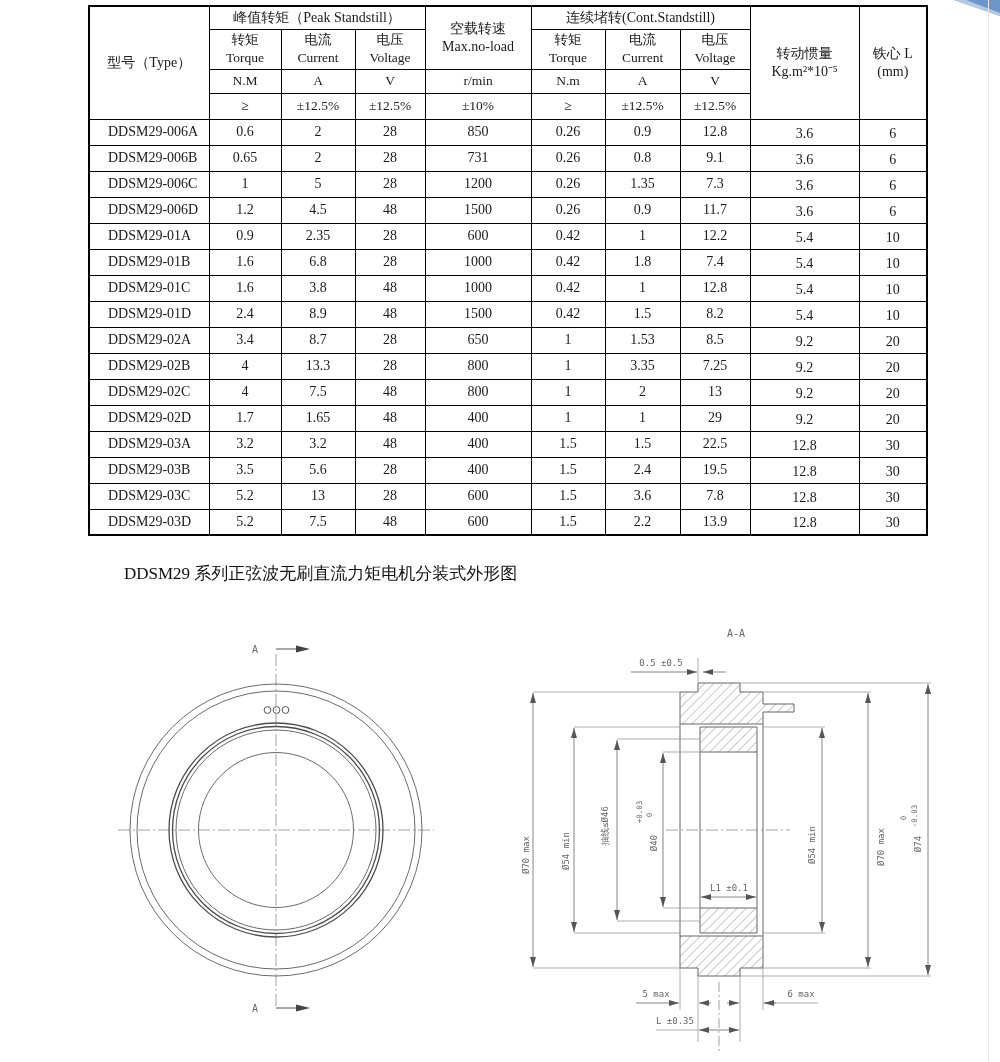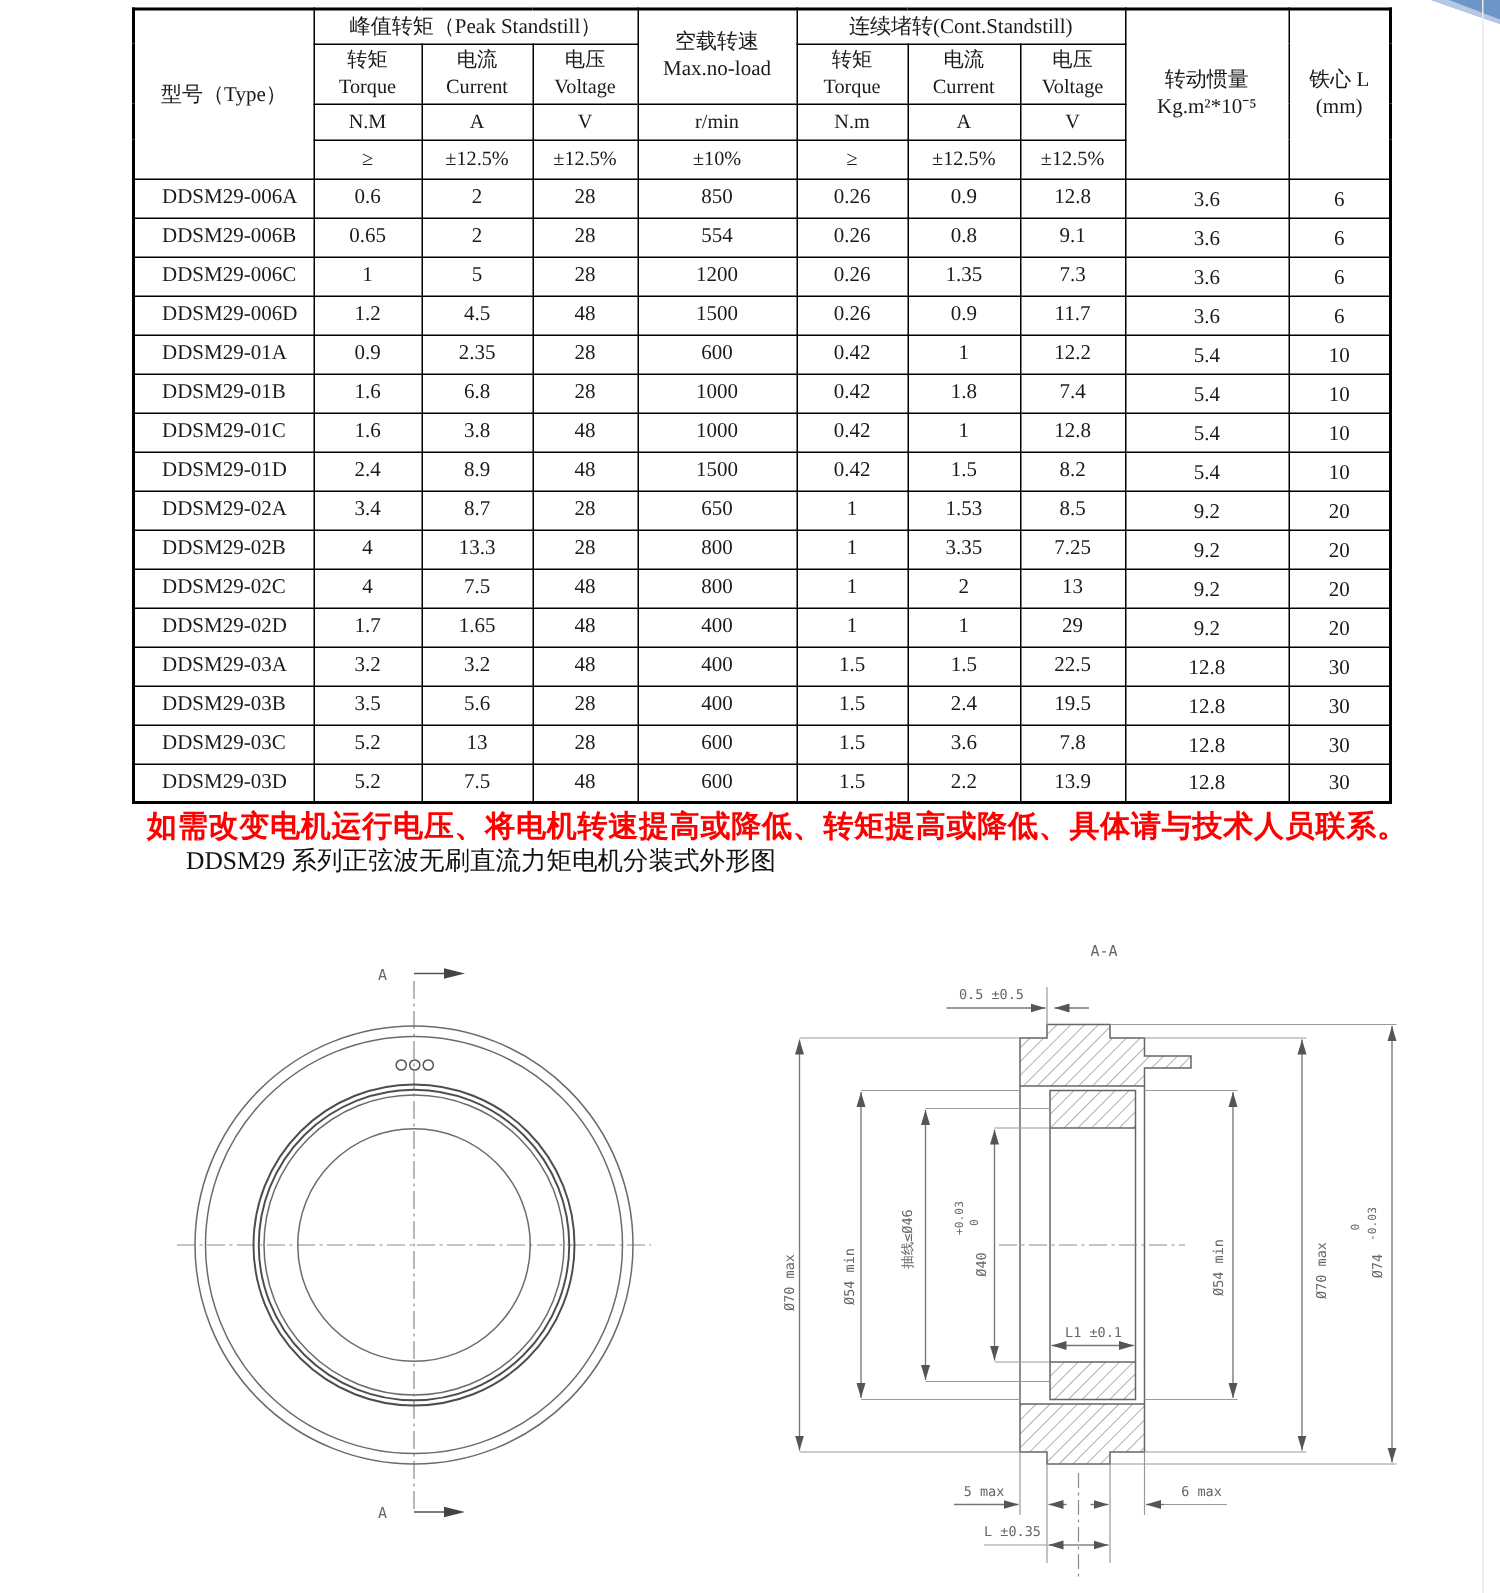--- a/index.html
+++ b/index.html
@@ -125,21 +125,21 @@
           <td>0.9</td>
           <td>12.8</td>
           <td class="low">3.6</td>
           <td class="low">6</td>
         </tr>
         <tr>
           <td class="model">DDSM29-006B</td>
           <td>0.65</td>
           <td>2</td>
           <td>28</td>
-          <td>554</td>
+          <td>731</td>
           <td>0.26</td>
           <td>0.8</td>
           <td>9.1</td>
           <td class="low">3.6</td>
           <td class="low">6</td>
         </tr>
         <tr>
           <td class="model">DDSM29-006C</td>
           <td>1</td>
           <td>5</td>
@@ -303,21 +303,20 @@
           <td>600</td>
           <td>1.5</td>
           <td>2.2</td>
           <td>13.9</td>
           <td class="low">12.8</td>
           <td class="low">30</td>
         </tr>
       </tbody>
   </table>
 
-  <div id="warning-line" style="color:#ff0000">如需改变电机运行电压、将电机转速提高或降低、转矩提高或降低、具体请与技术人员联系。</div>
   <div id="caption-line">DDSM29 系列正弦波无刷直流力矩电机分装式外形图</div>
 
   <svg class="drawing" style="left:98px;top:608px" width="360" height="420" viewBox="0 0 360 420">
 
     <line x1="20" y1="222" x2="336" y2="222" stroke="#8a8a8a" stroke-width="0.8" stroke-dasharray="12 3 2 3"></line>
     <line x1="178" y1="46" x2="178" y2="398" stroke="#8a8a8a" stroke-width="0.8" stroke-dasharray="12 3 2 3"></line>
 
     <circle cx="178" cy="222" r="146" fill="none" stroke="#6b6b6b" stroke-width="1"></circle>
     <circle cx="178" cy="222" r="139" fill="none" stroke="#6b6b6b" stroke-width="1"></circle>
     <circle cx="178" cy="222" r="107" fill="none" stroke="#4d4d4d" stroke-width="1.3"></circle>

